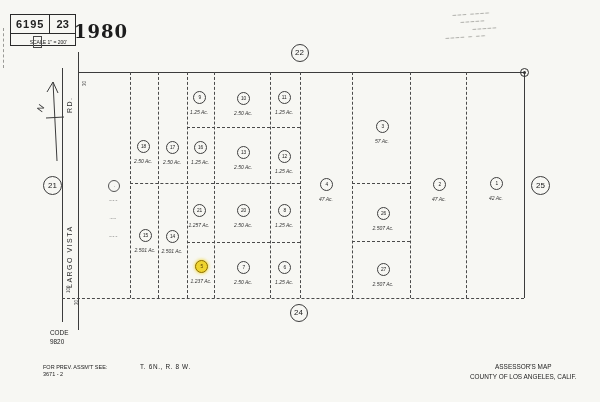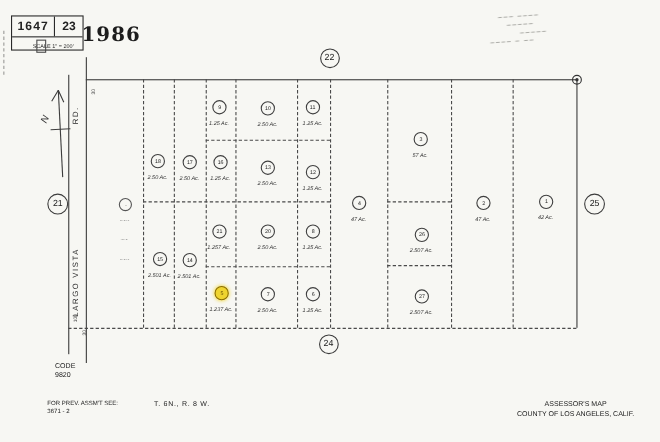--- a/index.html
+++ b/index.html
@@ -52,26 +52,26 @@
   .sqbox{position:absolute;left:33px;top:36px;width:7px;height:10px;border:1px solid #4a4a4a;}
   .compass{position:absolute;left:34px;top:66px;}
 </style>
 </head>
 <body>
 
 <div class="page">
 
   <div class="stamp">
     <div class="row1">
-      <div class="book">1647</div>
+      <div class="book">6195</div>
       <div class="pg">23</div>
     </div>
     <div class="row2"><span class="t5">SCALE 1" =  200'</span></div>
   </div>
-  <div class="year">1986</div>
+  <div class="year">1980</div>
 
   <span class="scrib" style="left:452px;top:12px">~~~ ~~~~</span>
   <span class="scrib" style="left:460px;top:19px">~~~~~</span>
   <span class="scrib" style="left:472px;top:26px">~~~~~</span>
   <span class="scrib" style="left:445px;top:35px">~~~~ ~ ~~</span>
 
   <div class="vld edge" style="left:3px;top:28px;height:40px"></div>
   <div class="sqbox"></div>
 
   <svg class="compass" width="42" height="110" viewBox="0 0 42 110">

